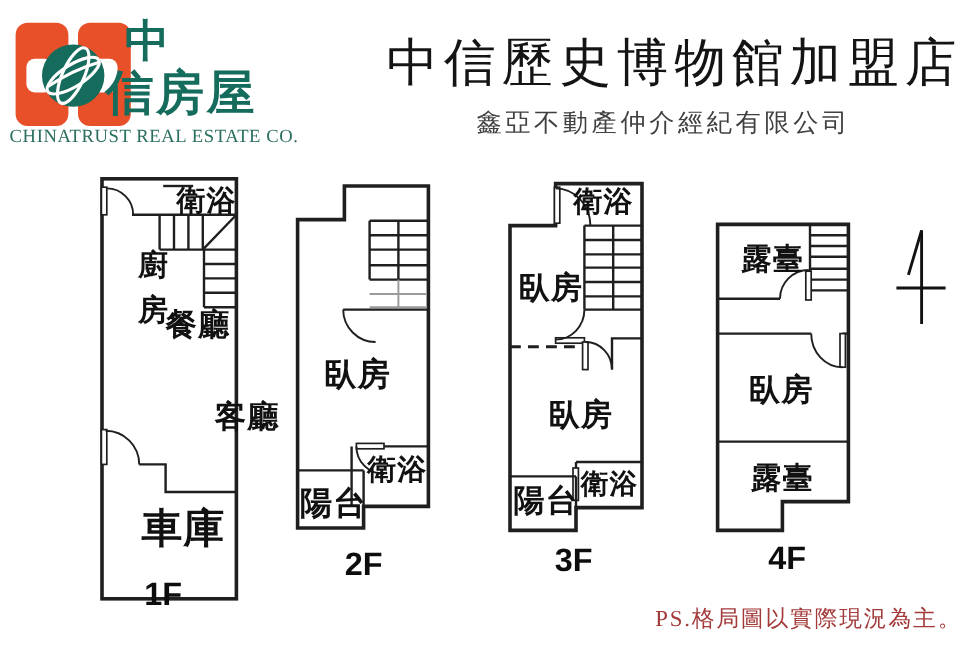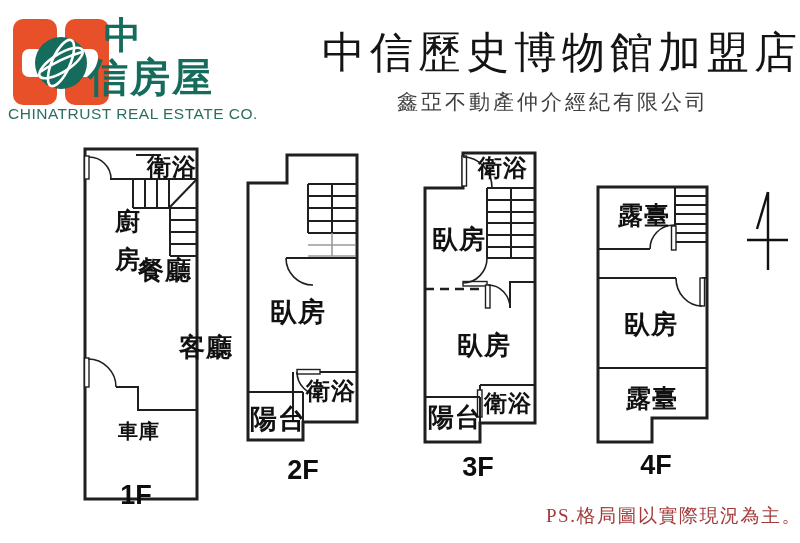--- a/index.html
+++ b/index.html
@@ -1,21 +1,21 @@
 <!DOCTYPE html>
 <html><head>
 <meta charset="utf-8">
 <style>
   html,body{margin:0;padding:0;}
   body{width:800px;height:543px;background:#ffffff;position:relative;overflow:hidden;
        font-family:"Liberation Serif","DejaVu Serif",serif;}
   .abs{position:absolute;}
   
   .brand-cjk{color:#156b5c;font-weight:bold;line-height:1;letter-spacing:2px;}
-  .company-en{color:#2a6e60;font-family:Liberation Sans, sans-serif;
+  .company-en{color:#2a6e60;font-family:Liberation Serif, serif;
               font-size:15.5px;font-weight:500;letter-spacing:.5px;white-space:nowrap;}
   .main-title{font-size:43px;color:#141414;letter-spacing:5px;white-space:nowrap;font-weight:500;}
   .sub-title{font-size:21px;color:#404040;letter-spacing:3px;white-space:nowrap;}
   
   .room-label{color:#111;font-weight:bold;white-space:nowrap;letter-spacing:1px;font-family:Liberation Serif, serif;}
   .room-vert{color:#111;font-weight:bold;word-break:break-all;line-height:1.5;}
   .floor-num{font-family:"Liberation Sans","DejaVu Sans",sans-serif;font-weight:bold;
              color:#0d0d0d;font-size:27px;text-align:center;}
   .footnote{font-size:19px;letter-spacing:1.5px;white-space:nowrap;}
   svg{display:block;}
@@ -128,21 +128,21 @@
     <path d="M747 240 H788"></path>
     <path d="M768 192 L757 229"></path>
   </g>
 </svg>
 </div>
 
 <div class="abs room-label" style="left:147px;top:151px;font-size:24px;">衛浴</div>
 <div class="abs room-vert" style="left:95px;top:203px;width:28px;font-size:25px;margin-left:20px;">廚房</div>
 <div class="abs room-label" style="left:138px;top:253px;font-size:26px;">餐廳</div>
 <div class="abs room-label" style="left:138px;top:330px;font-size:26px;margin-left:41px;">客廳</div>
-<div class="abs room-label" style="left:118px;top:418px;font-size:20px;">車庫</div>
+<div class="abs room-label" style="left:118px;top:418px;font-size:34px;">車庫</div>
 <div class="abs floor-num" style="left:108px;top:480px;width:56px;">1F</div>
 
 <div class="abs room-label" style="left:270px;top:294px;font-size:27px;">臥房</div>
 <div class="abs room-label" style="left:306px;top:375px;font-size:24px;">衛浴</div>
 <div class="abs room-label" style="left:250px;top:401px;font-size:27px;">陽台</div>
 <div class="abs floor-num" style="left:275px;top:455px;width:56px;">2F</div>
 
 <div class="abs room-label" style="left:478px;top:152px;font-size:24px;">衛浴</div>
 <div class="abs room-label" style="left:432px;top:222px;font-size:26px;">臥房</div>
 <div class="abs room-label" style="left:457px;top:328px;font-size:26px;">臥房</div>

